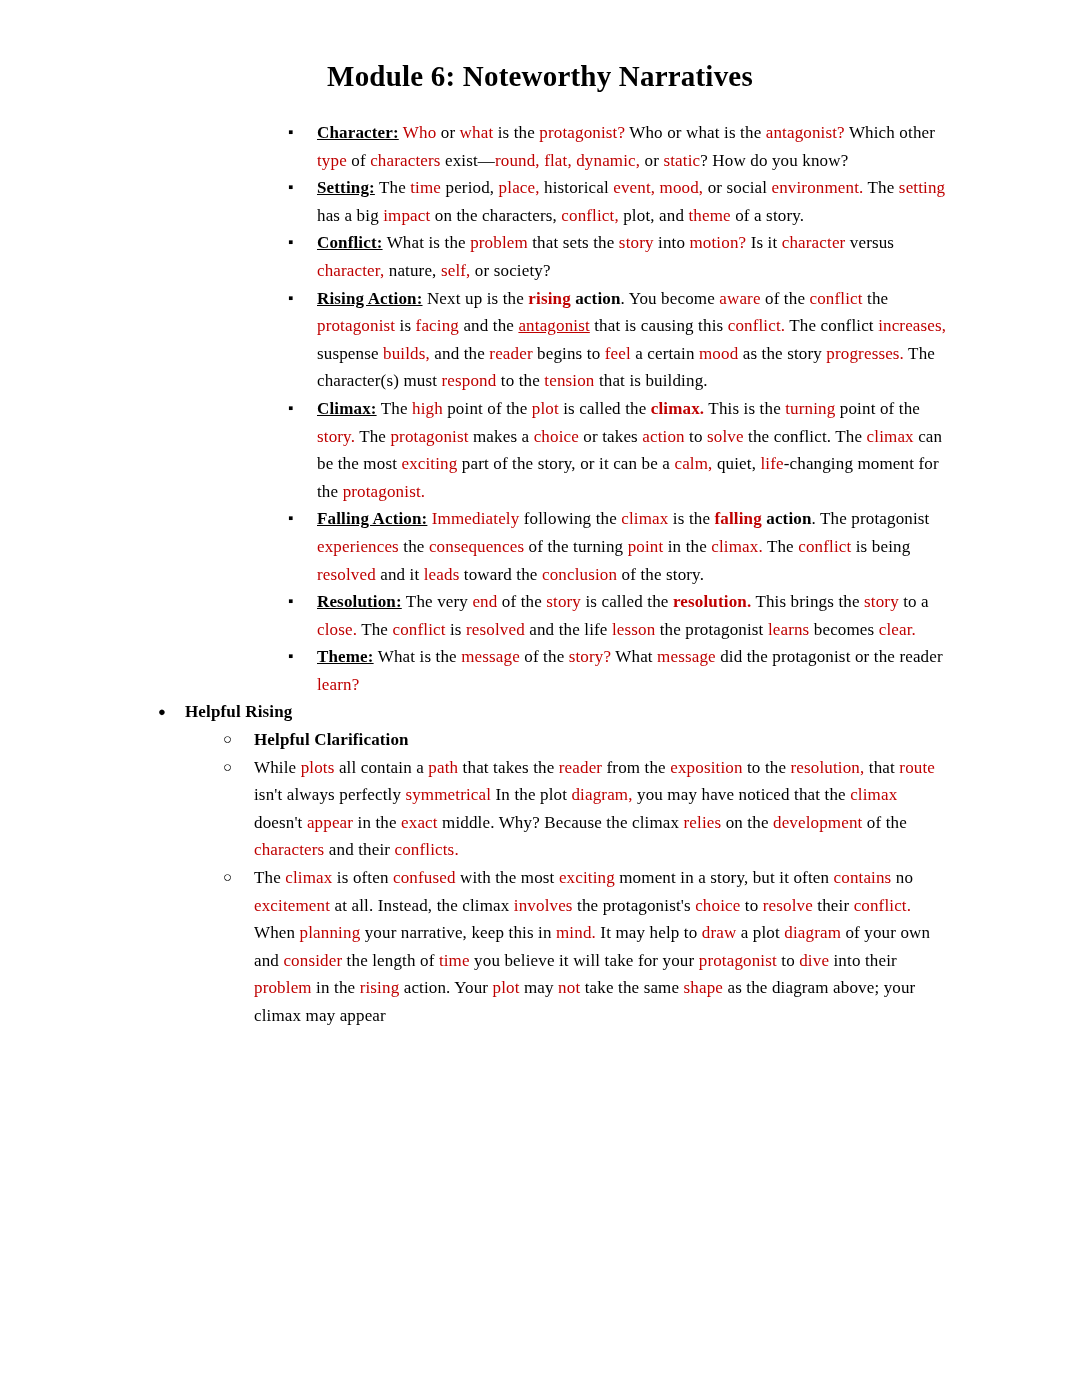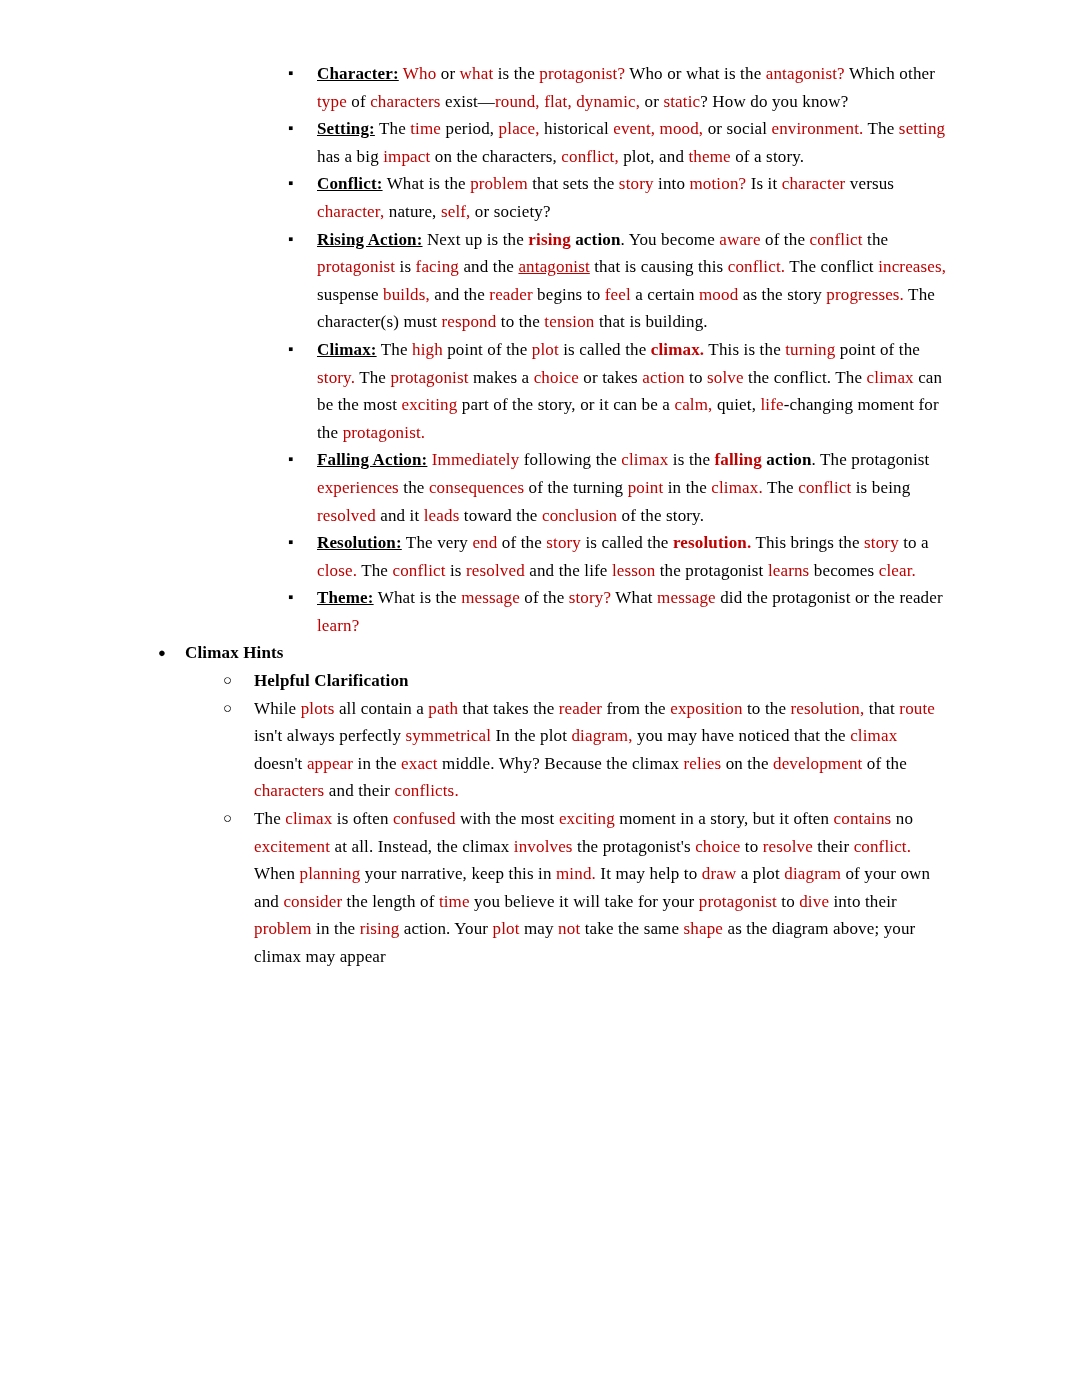--- a/index.html
+++ b/index.html
@@ -44,20 +44,21 @@
   .circle-list { padding-left: 223px; padding-right: 130px; }
   .circle-list .bullet { width: 31px; font-size: 15px; }
   .seg.bold { font-weight: bold; }
   .seg.und { text-decoration: underline; }
 </style>
 </head>
 <body>
 
 <div class="page">
 
+  <h1 class="doc-title">Module 6: Noteworthy Narratives</h1>
 
   <ul class="doc-list square-list">
     <li>
       <span class="bullet">▪</span>
       <div class="li-text"><span class="seg bold und">Character:</span><span class="seg"> </span><span class="seg" style="color: rgb(191, 0, 0);">Who</span><span class="seg"> or </span><span class="seg" style="color: rgb(191, 0, 0);">what</span><span class="seg"> is the </span><span class="seg" style="color: rgb(191, 0, 0);">protagonist?</span><span class="seg"> Who or what is the </span><span class="seg" style="color: rgb(191, 0, 0);">antagonist?</span><span class="seg"> Which other </span><span class="seg" style="color: rgb(191, 0, 0);">type</span><span class="seg"> of </span><span class="seg" style="color: rgb(191, 0, 0);">characters</span><span class="seg"> exist—</span><span class="seg" style="color: rgb(191, 0, 0);">round, flat, dynamic,</span><span class="seg"> or </span><span class="seg" style="color: rgb(191, 0, 0);">static</span><span class="seg">? How do you know?</span></div>
     </li>
     <li>
       <span class="bullet">▪</span>
       <div class="li-text"><span class="seg bold und">Setting:</span><span class="seg"> The </span><span class="seg" style="color: rgb(191, 0, 0);">time</span><span class="seg"> period, </span><span class="seg" style="color: rgb(191, 0, 0);">place,</span><span class="seg"> historical </span><span class="seg" style="color: rgb(191, 0, 0);">event, mood,</span><span class="seg"> or social </span><span class="seg" style="color: rgb(191, 0, 0);">environment.</span><span class="seg"> The </span><span class="seg" style="color: rgb(191, 0, 0);">setting</span><span class="seg"> has a big </span><span class="seg" style="color: rgb(191, 0, 0);">impact</span><span class="seg"> on the characters, </span><span class="seg" style="color: rgb(191, 0, 0);">conflict,</span><span class="seg"> plot, and </span><span class="seg" style="color: rgb(191, 0, 0);">theme</span><span class="seg"> of a story.</span></div>
     </li>
@@ -83,21 +84,21 @@
     </li>
     <li>
       <span class="bullet">▪</span>
       <div class="li-text"><span class="seg bold und">Theme:</span><span class="seg"> What is the </span><span class="seg" style="color: rgb(191, 0, 0);">message</span><span class="seg"> of the </span><span class="seg" style="color: rgb(191, 0, 0);">story?</span><span class="seg"> What </span><span class="seg" style="color: rgb(191, 0, 0);">message</span><span class="seg"> did the protagonist or the reader </span><span class="seg" style="color: rgb(191, 0, 0);">learn?</span></div>
     </li>
   </ul>
 
   <ul class="doc-list disc-list">
     <li>
       <span class="bullet">●</span>
-      <div class="li-text"><span class="seg bold">Climax Hints</span></div>
+      <div class="li-text"><span class="seg bold">Helpful Rising</span></div>
     </li>
   </ul>
 
   <ul class="doc-list circle-list">
     <li>
       <span class="bullet">○</span>
       <div class="li-text"><span class="seg bold">Helpful Clarification</span></div>
     </li>
     <li>
       <span class="bullet">○</span>

